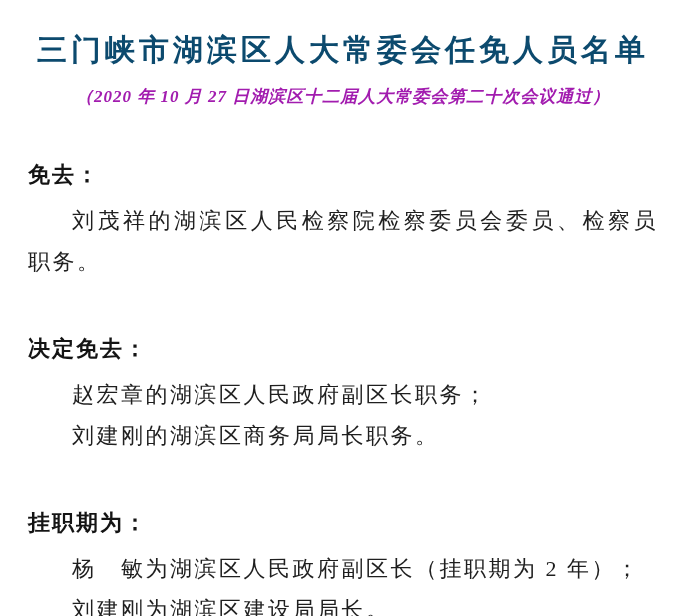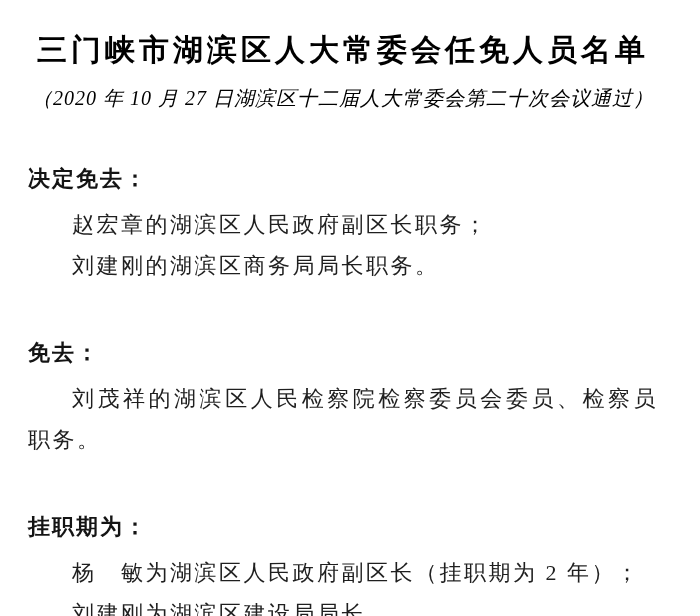--- a/index.html
+++ b/index.html
@@ -17,32 +17,32 @@
     padding: 22px 42px 0 28px;
     color: #1a1a1a;
   }
   .doc-title {
     margin: 8px 0 14px 0;
     text-align: center;
     font-family: Liberation Mono, monospace;
     font-weight: bold;
     font-size: 30px;
     letter-spacing: 4px;
-    color: #000000;
+    color: #0c4a6e;
     white-space: nowrap;
   }
   .doc-subtitle {
     margin: 0;
     text-align: center;
     font-family: "Liberation Serif", serif;
     font-style: italic;
-    font-weight: 400;
-    font-size: 20px;
+    font-weight: 700;
+    font-size: 17px;
     letter-spacing: 1px;
-    color: #000000;
+    color: #a21caf;
     white-space: nowrap;
   }
   .section {
     margin-top: 52px;
   }
   .section-heading {
     margin: 0 0 10px 0;
     font-family: "Liberation Sans", sans-serif;
     font-weight: bold;
     font-size: 22px;
@@ -64,31 +64,31 @@
 </head>
 <body>
 
 <div class="page">
 
   <h1 class="doc-title">三门峡市湖滨区人大常委会任免人员名单</h1>
 
   <p class="doc-subtitle">（2020 年 10 月 27 日湖滨区十二届人大常委会第二十次会议通过）</p>
 
   <div class="section">
+    <h2 class="section-heading">免去：</h2>
+    <div class="section-body">
+      <p>刘茂祥的湖滨区人民检察院检察委员会委员、检察员职务。</p>
+    </div>
+  </div>
+
+  <div class="section">
     <h2 class="section-heading">决定免去：</h2>
     <div class="section-body">
       <p>赵宏章的湖滨区人民政府副区长职务；</p>
       <p>刘建刚的湖滨区商务局局长职务。</p>
-    </div>
-  </div>
-
-  <div class="section">
-    <h2 class="section-heading">免去：</h2>
-    <div class="section-body">
-      <p>刘茂祥的湖滨区人民检察院检察委员会委员、检察员职务。</p>
     </div>
   </div>
 
   <div class="section">
     <h2 class="section-heading">挂职期为：</h2>
     <div class="section-body">
       <p>杨　敏为湖滨区人民政府副区长（挂职期为 2 年）；</p>
       <p>刘建刚为湖滨区建设局局长。</p>
     </div>
   </div>

